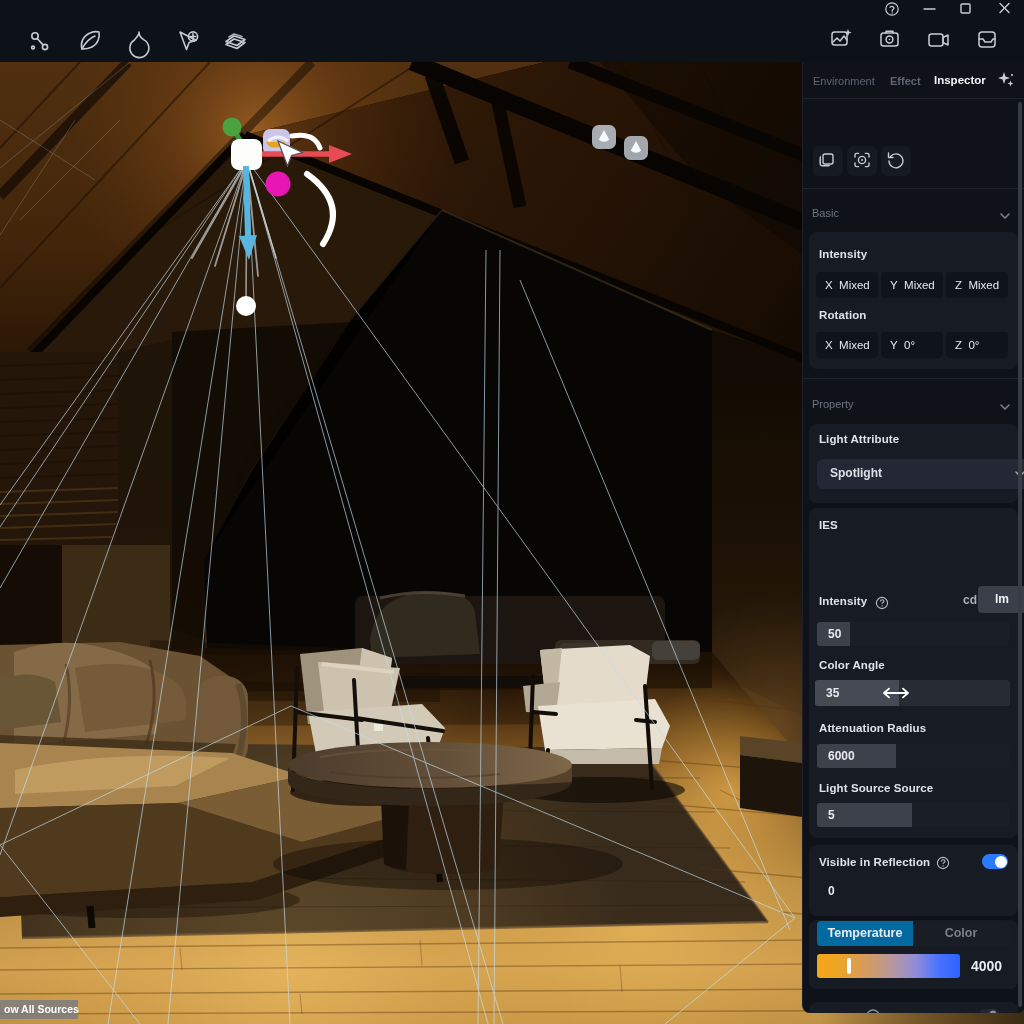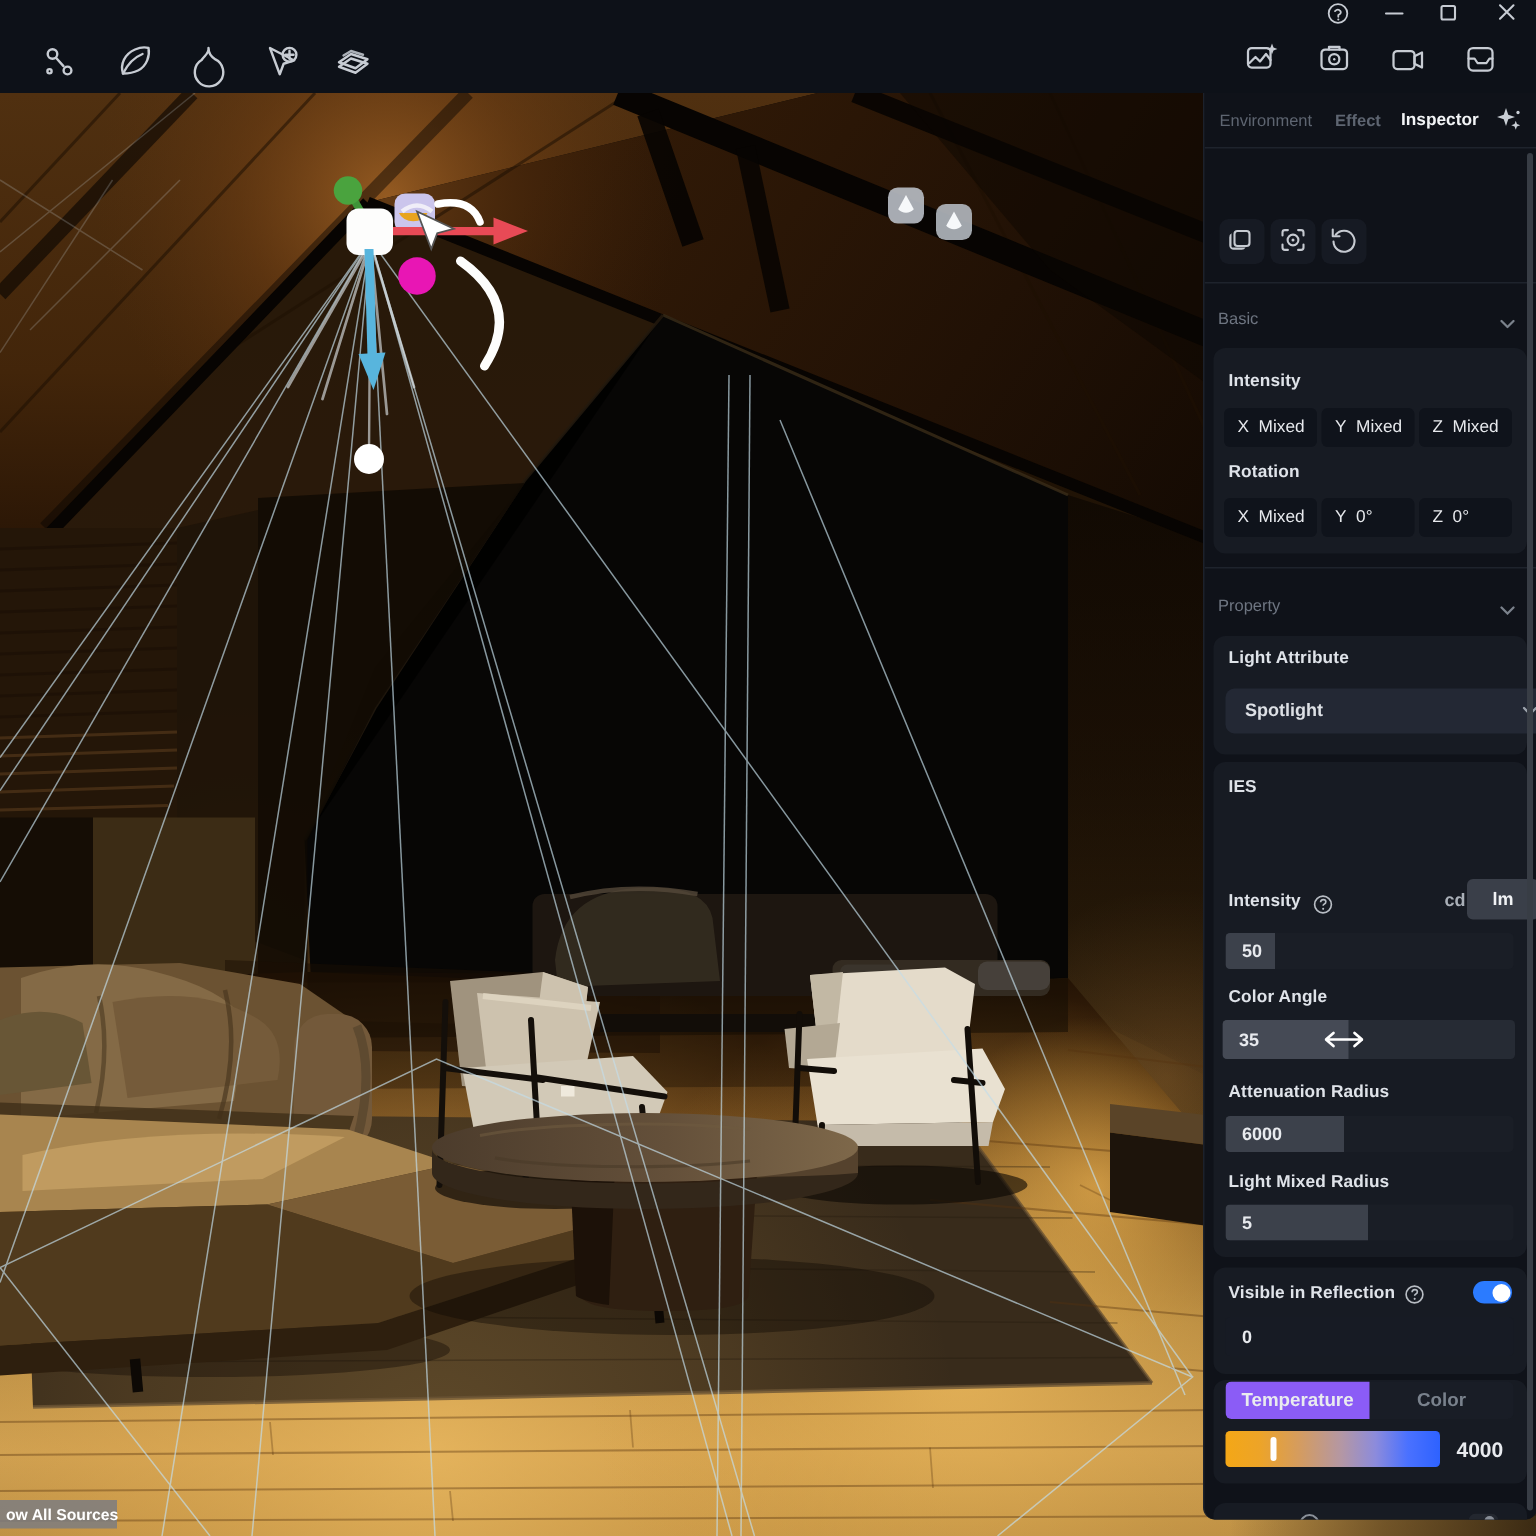--- a/index.html
+++ b/index.html
@@ -448,41 +448,41 @@
       <div class="sval" style="line-height:26px">35</div>
     </div>
  <svg class="abs" style="left:80px;top:625px;z-index:3" width="26" height="12" viewBox="0 0 26 12">
       <path d="M1 6h24M1 6l5-4.4M1 6l5 4.4M25 6l-5-4.4M25 6l-5 4.4" stroke="#ffffff" stroke-width="1.8" fill="none" stroke-linecap="round" stroke-linejoin="round"></path>
     </svg>
  <div class="lbl" style="left:16px;top:660px">Attenuation Radius</div>
  <div class="slider" style="left:14px;top:682px;width:192px">
       <div class="fill" style="width:79px"></div>
       <div class="sval">6000</div>
     </div>
- <div class="lbl" style="left:16px;top:720px">Light Mixed Radius</div>
+ <div class="lbl" style="left:16px;top:720px">Light Source Source</div>
  <div class="slider" style="left:14px;top:741px;width:192px">
       <div class="fill" style="width:95px"></div>
       <div class="sval">5</div>
     </div>
  <div class="card" style="top:783px;height:71px"></div>
  <div class="lbl" style="left:16px;top:794px">Visible in Reflection</div>
  <svg class="abs" style="left:133px;top:794px" width="14" height="14" viewBox="0 0 14 14">
       <circle cx="7" cy="7" r="5.6" stroke="#b8bdc4" fill="none" stroke-width="1.1"></circle>
       <path d="M5.4 5.5q0-1.8 1.8-1.8q1.7 0 1.7 1.5q0 1.1-1.2 1.6q-.6.3-.6 1" stroke="#b8bdc4" fill="none" stroke-width="1.1"></path>
       <circle cx="7.1" cy="9.9" r=".7" fill="#b8bdc4"></circle>
     </svg>
  <div class="abs" style="left:179px;top:792px;width:26px;height:15px;background:#2b7bff;border-radius:8px">
       <div class="abs" style="right:1.5px;top:1.5px;width:12px;height:12px;background:#fff;border-radius:50%"></div>
     </div>
  <div class="slider" style="left:14px;top:816px;width:192px;height:26px;background:#171b24">
       <div class="sval" style="line-height:26px">0</div>
     </div>
  <div class="card" style="top:858px;height:69px"></div>
  <div class="abs" style="left:14px;top:859px;width:192px;height:25px;background:#191d26;border-radius:4px;overflow:hidden">
-   <div class="abs" style="left:0;top:0;width:96px;height:25px;background:#8b5cf6;color:#e9ebef;font-size:12.5px;font-weight:700;text-align:center;line-height:25px">Temperature</div>
+   <div class="abs" style="left:0;top:0;width:96px;height:25px;background:#0369a1;color:#e9ebef;font-size:12.5px;font-weight:700;text-align:center;line-height:25px">Temperature</div>
    <div class="abs" style="left:96px;top:0;width:96px;height:25px;color:#79818c;font-size:12.5px;font-weight:700;text-align:center;line-height:25px">Color</div>
  </div>
  <div class="abs" style="left:14px;top:892px;width:143px;height:24px;border-radius:3px;background:linear-gradient(90deg,#f4a716 0%,#eda428 16%,#d59c5e 34%,#b497a4 54%,#8c8bdc 70%,#4a71ff 85%,#2e62ff 100%)">
    <div class="abs" style="left:30px;top:4px;width:4px;height:16px;background:#fff;border-radius:2px"></div>
  </div>
  <div class="abs" style="left:168px;top:896px;color:#e9ebef;font-size:14px;font-weight:700">4000</div>
  <div class="card" style="top:940px;height:20px;border-radius:8px 8px 0 0"></div>
  <svg class="abs" style="left:62px;top:946px" width="16" height="8" viewBox="0 0 16 8">
       <path d="M2 8a6 6 0 0 1 12 0" stroke="#8a9099" stroke-width="1.4" fill="none"></path>
     </svg>

